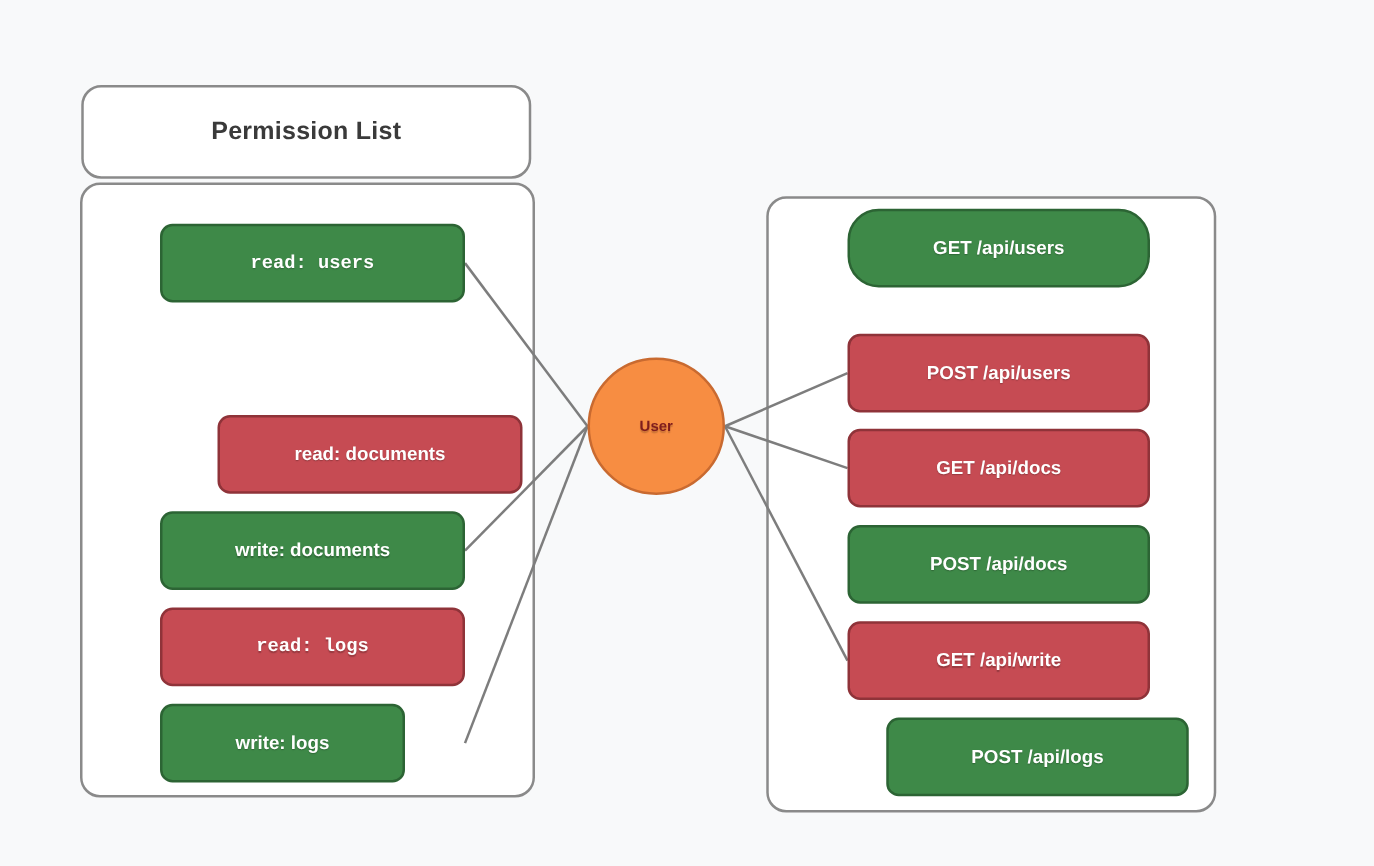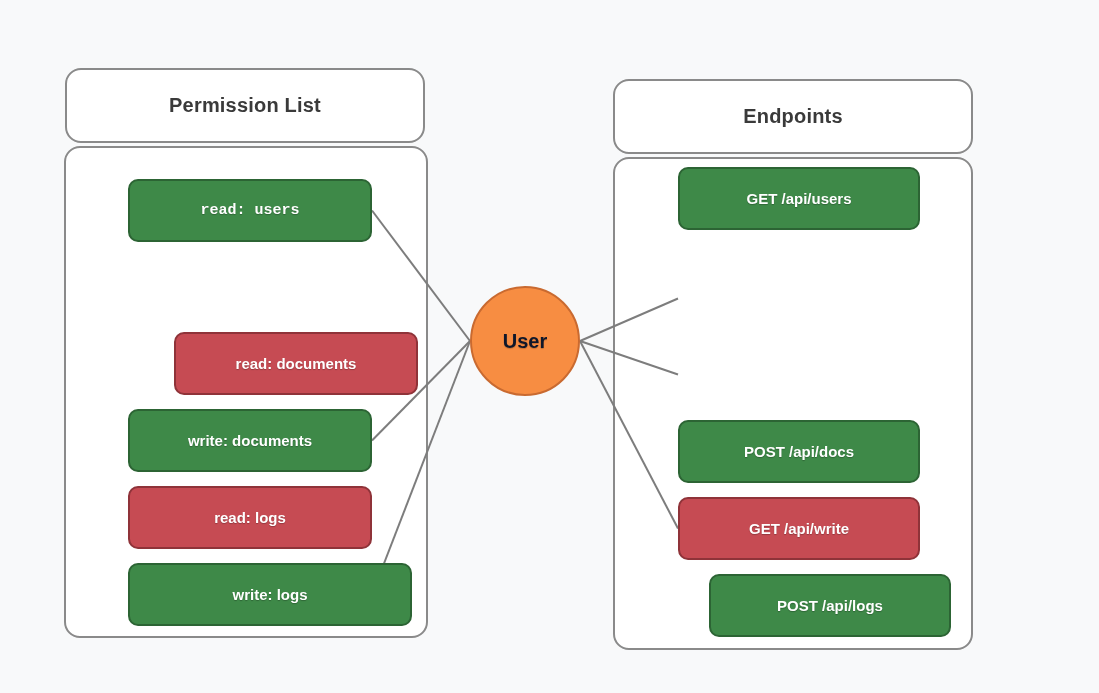--- a/index.html
+++ b/index.html
@@ -45,21 +45,21 @@
 
   #user-node {
     position: absolute;
     left: 470px; top: 286px;
     width: 110px; height: 110px;
     border-radius: 50%;
     background: var(--orange, #f78d42);
     border: 2px solid var(--orange-border, #c96a30);
     box-sizing: border-box;
     display: flex; align-items: center; justify-content: center;
-    color: #0f172a; font-size: 20px; font-weight: 600;
+    color: #7f1d1d; font-size: 12px; font-weight: 600;
     z-index: 6;
     text-shadow: 0 1px 1px rgba(0,0,0,0.2);
   }
 </style>
 </head>
 <body style="--bg: #f8f9fa; --panel-border: #8a8a8a; --title-text: #3a3a3a; --green: #3e8948; --green-border: #2c6434; --red: #c64b53; --red-border: #8f3339; --orange: #f78d42; --orange-border: #c96a30;">
 
 <div id="stage">
 
   <svg id="lines" width="1099" height="693">
@@ -72,30 +72,29 @@
     </svg>
 
   <div class="title-box" style="left:65px; top:68px; width:360px; height:75px;">
     <span>Permission List</span>
   </div>
   <div class="panel" style="left:64px; top:146px; width:364px; height:492px;"></div>
 
   <div class="node" style="left:128px; top:179px; width:244px;font-family:Liberation Mono, monospace;" data-color="green">read: users</div>
   <div class="node" style="left:132px; top:332px; width:244px;margin-left:42px;" data-color="red">read: documents</div>
   <div class="node" style="left:128px; top:409px; width:244px;" data-color="green">write: documents</div>
-  <div class="node" style="left:128px; top:486px; width:244px;" data-color="red">read: logs</div>
-  <div class="node" style="left:128px; top:563px; width:284px;" data-color="green">write: logs</div>
+  <div class="node" style="left:128px; top:486px; width:244px;font-family:Liberation Mono, monospace;" data-color="red">read: logs</div>
+  <div class="node" style="left:128px; top:563px; width:196px;" data-color="green">write: logs</div>
 
   <div id="user-node">
     <span>User</span>
   </div>
 
-  <div class="title-box" style="left:613px; top:79px; width:360px; height:75px;">
-    <span>Endpoints</span>
-  </div>
   <div class="panel" style="left:613px; top:157px; width:360px; height:493px;"></div>
 
-  <div class="node" style="left:678px; top:167px; width:242px;" data-color="green">GET /api/users</div>
+  <div class="node" style="left:678px; top:167px; width:242px;border-radius:25px;" data-color="green">GET /api/users</div>
+  <div class="node" style="left:678px; top:267px; width:242px;" data-color="red">POST /api/users</div>
+  <div class="node" style="left:678px; top:343px; width:242px;" data-color="red">GET /api/docs</div>
   <div class="node" style="left:678px; top:420px; width:242px;" data-color="green">POST /api/docs</div>
   <div class="node" style="left:678px; top:497px; width:242px;" data-color="red">GET /api/write</div>
   <div class="node" style="left:678px; top:574px; width:242px;margin-left:31px;" data-color="green">POST /api/logs</div>
 
 </div>
 
 </body></html>

